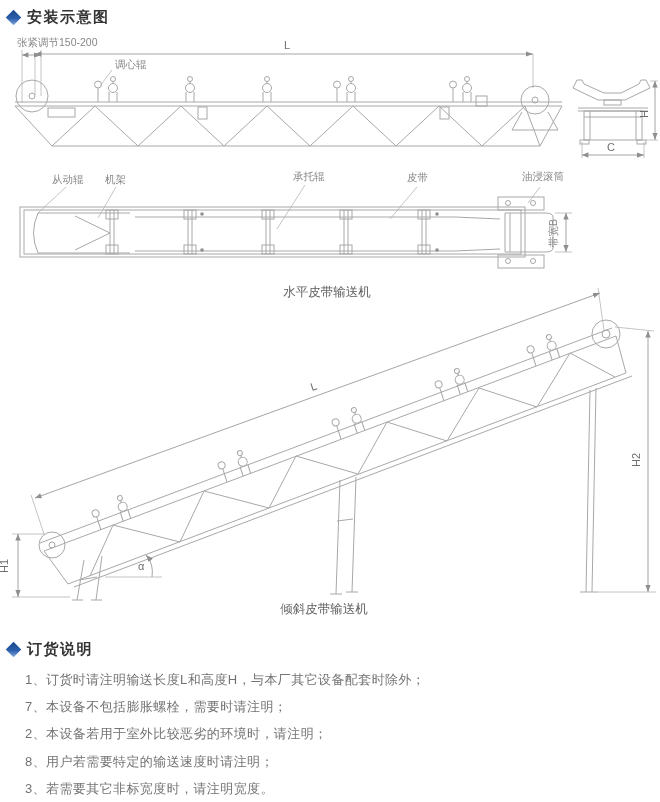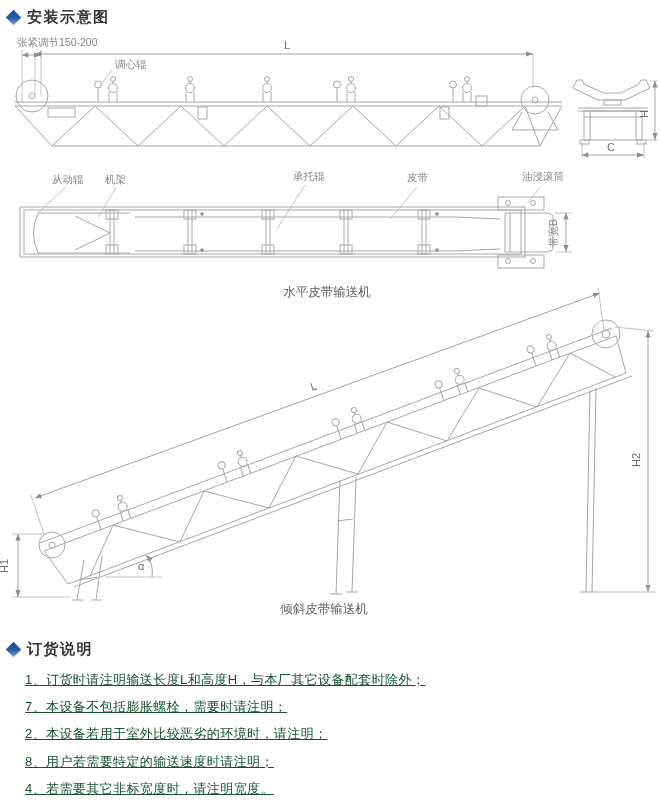--- a/index.html
+++ b/index.html
@@ -6,22 +6,22 @@
   .page{position:relative;width:660px;height:802px;background:#ffffff;
         font-family:"Liberation Sans",sans-serif;overflow:hidden;}
   .sec-head{position:absolute;display:flex;align-items:center;text-align:right;}
   .diamond{width:11px;height:11px;margin:0 8px 0 2px;transform:rotate(45deg);
            background:linear-gradient(135deg,#16488e 0%,#2a5caa 55%,#86abdc 100%);
            flex:0 0 auto;}
   .sec-title{font-size:15px;font-weight:bold;color:#333;letter-spacing:1.5px;}
   #head-install{top:8px;left:6px;}
   #head-order{top:640px;left:6px;}
   .order-list{position:absolute;top:666px;left:25px;width:610px;}
-  .order-item{font-size:13px;color:#14532d;line-height:27.2px;letter-spacing:.4px;
-              white-space:nowrap;text-decoration:underline;}
+  .order-item{font-size:13px;color:#737373;line-height:27.2px;letter-spacing:.4px;
+              white-space:nowrap;}
   svg.diagram{position:absolute;top:0;left:0;}
   .draw{stroke:#a8a8a8;stroke-width:1;fill:none;}
   .thin{stroke:#b5b5b5;stroke-width:.8;fill:none;}
   .dimline{stroke:#9a9a9a;stroke-width:.9;fill:none;}
   .lbl{font-family:"Liberation Sans",sans-serif;font-size:10.5px;fill:#878787;stroke:none;}
   .dim{font-family:"Liberation Sans",sans-serif;font-size:11px;fill:#6e6e6e;stroke:none;}
   .cap{font-family:"Liberation Sans",sans-serif;font-size:12.5px;fill:#5f5f5f;stroke:none;}
   .dot{fill:#909090;stroke:none;}
 </style>
 </head>
@@ -259,16 +259,16 @@
   <div class="sec-head" id="head-order">
     <span class="diamond"></span>
     <span class="sec-title">订货说明</span>
   </div>
 
   <div class="order-list">
     <div class="order-item">1、订货时请注明输送长度L和高度H，与本厂其它设备配套时除外；</div>
     <div class="order-item">7、本设备不包括膨胀螺栓，需要时请注明；</div>
     <div class="order-item">2、本设备若用于室外比较恶劣的环境时，请注明；</div>
     <div class="order-item">8、用户若需要特定的输送速度时请注明；</div>
-    <div class="order-item">4、若需要其它非标宽度时，请注明宽度。</div>
+    <div class="order-item">3、若需要其它非标宽度时，请注明宽度。</div>
   </div>
 
 </div>
 
 </body></html>

